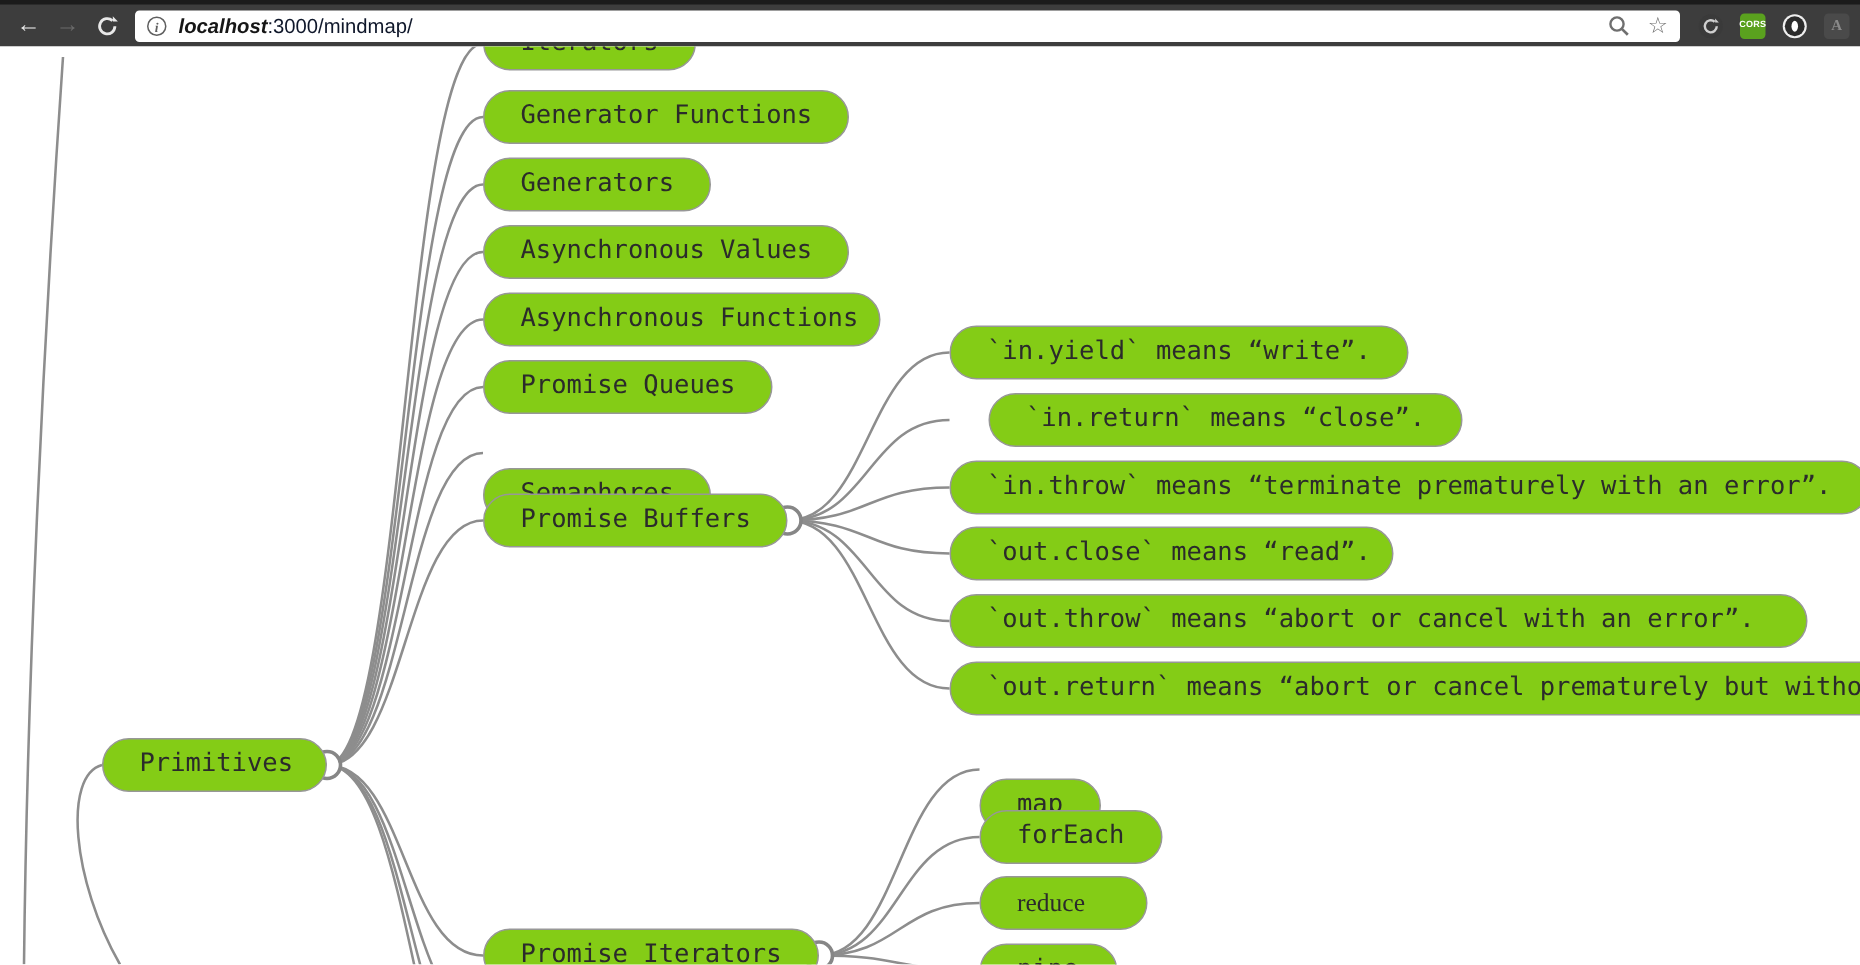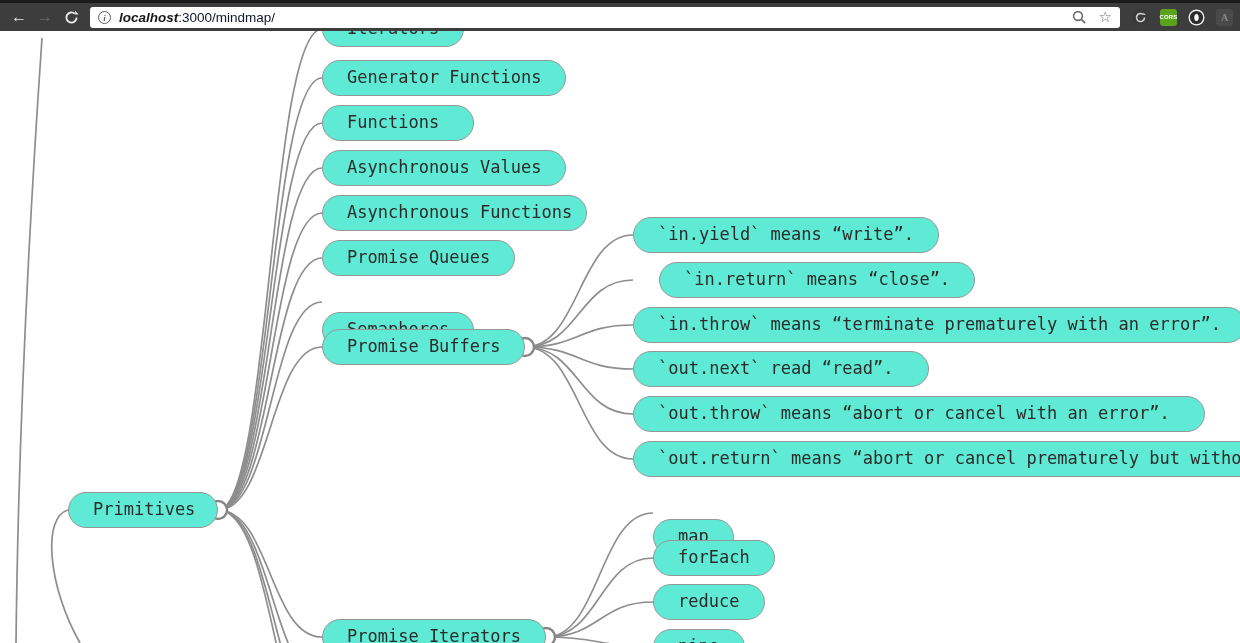--- a/index.html
+++ b/index.html
@@ -46,21 +46,21 @@
   
   .page{
     position:absolute;top:31px;left:0;width:1240px;height:612px;
     background:#ffffff;overflow:hidden;
   }
   .page svg.edges{position:absolute;top:0;left:0;}
   .page svg.edges path{fill:none;stroke:#8d8d8d;stroke-width:1.7px;}
   .page svg.edges circle{fill:#ffffff;stroke:#868686;stroke-width:2.4px;}
   .mnode{
     position:absolute;height:36px;border:1.6px solid #979797;border-radius:18px;
-    background:#5eead4;box-sizing:border-box;
+    background:#84cc16;box-sizing:border-box;
     font-family:"DejaVu Sans Mono","Liberation Mono",monospace;
     font-size:17px;color:#2b2b2b;line-height:33px;white-space:nowrap;
     padding:0 24px;cursor:pointer;
   }
 </style>
 </head>
 <body>
 
 <div class="toolbar">
   <div class="navbtn back">
@@ -139,31 +139,31 @@
       <path d="M 546 606 C 599.5 606, 599.5 571, 653 571"></path>
       <path d="M 546 606 C 599.5 606, 599.5 616, 653 616"></path>
       <circle cx="218" cy="479" r="9"></circle>
       <circle cx="525" cy="316" r="9"></circle>
       <circle cx="546" cy="606" r="9"></circle>
     </svg>
   <div id="nodes-layer">
       <div class="mnode" style="left: 68px; top: 461px; width: 150px;">Primitives</div>
       <div class="mnode" style="left: 322px; top: -20px; width: 142px;">Iterators</div>
       <div class="mnode" style="left: 322px; top: 29px; width: 244px;">Generator Functions</div>
-      <div class="mnode" style="left: 322px; top: 74px; width: 152px;">Functions</div>
+      <div class="mnode" style="left: 322px; top: 74px; width: 152px;">Generators</div>
       <div class="mnode" style="left: 322px; top: 119px; width: 244px;">Asynchronous Values</div>
       <div class="mnode" style="left: 322px; top: 164px; width: 265px;">Asynchronous Functions</div>
       <div class="mnode" style="left: 322px; top: 209px; width: 193px; text-align: right;">Promise Queues</div>
       <div class="mnode" style="left: 322px; top: 253px; width: 152px; margin-top: 28px;">Semaphores</div>
       <div class="mnode" style="left: 322px; top: 298px; width: 203px;">Promise Buffers</div>
       <div class="mnode" style="left: 322px; top: 588px; width: 224px;">Promise Iterators</div>
       <div class="mnode" style="left: 633px; top: 186px; width: 306px;">`in.yield` means “write”.</div>
       <div class="mnode" style="left: 659px; top: 231px; width: 316px;">`in.return` means “close”.</div>
       <div class="mnode" style="left: 633px; top: 276px; width: 613px;">`in.throw` means “terminate prematurely with an error”.</div>
-      <div class="mnode" style="left: 633px; top: 320px; width: 296px;">`out.next` read “read”.</div>
+      <div class="mnode" style="left: 633px; top: 320px; width: 296px;">`out.close` means “read”.</div>
       <div class="mnode" style="left: 633px; top: 365px; width: 572px;">`out.throw` means “abort or cancel with an error”.</div>
       <div class="mnode" style="left: 633px; top: 410px; width: 766px;">`out.return` means “abort or cancel prematurely but without an error”.</div>
       <div class="mnode" style="left: 653px; top: 488px; width: 81px;">map</div>
       <div class="mnode" style="left: 653px; top: 509px; width: 122px;">forEach</div>
-      <div class="mnode" style="left: 653px; top: 553px; width: 112px;">reduce</div>
+      <div class="mnode" style="left: 653px; top: 553px; width: 112px; font-family: Liberation Serif, serif;">reduce</div>
       <div class="mnode" style="left: 653px; top: 598px; width: 92px;">pipe</div>
     </div>
 </div>
 
 </body></html>

